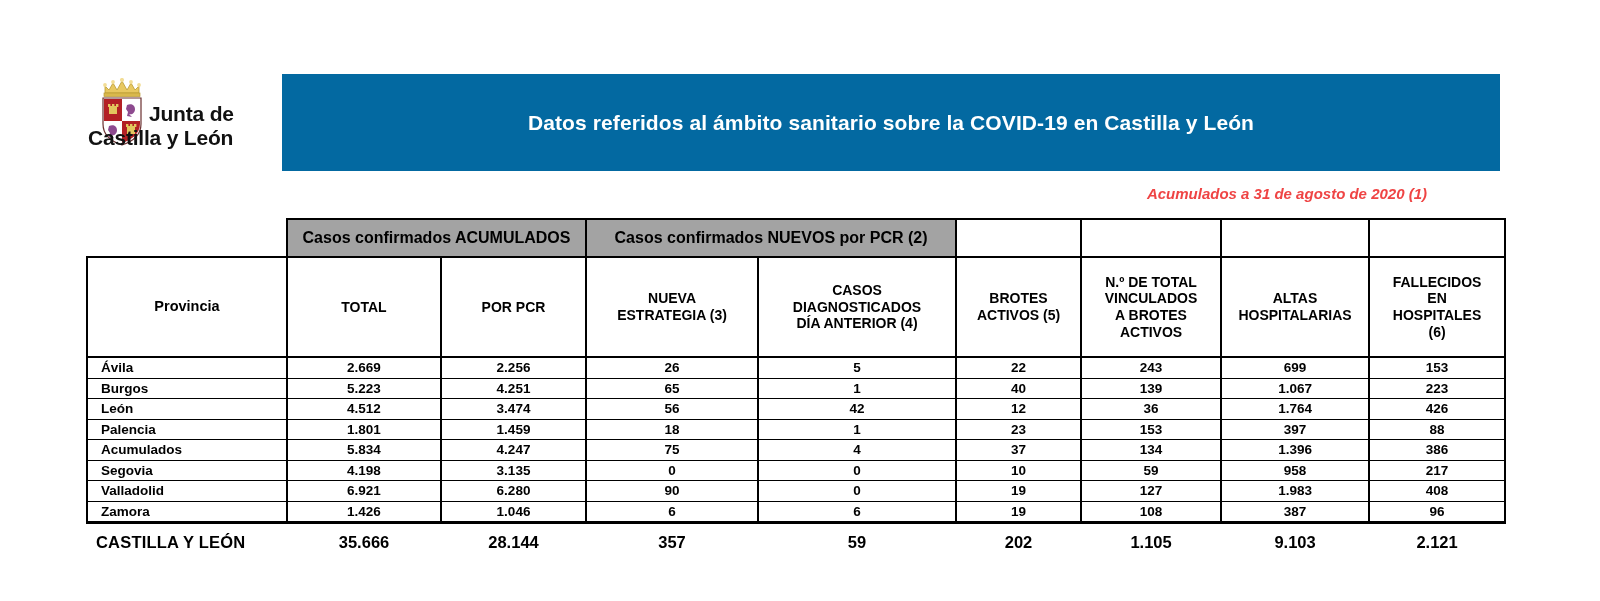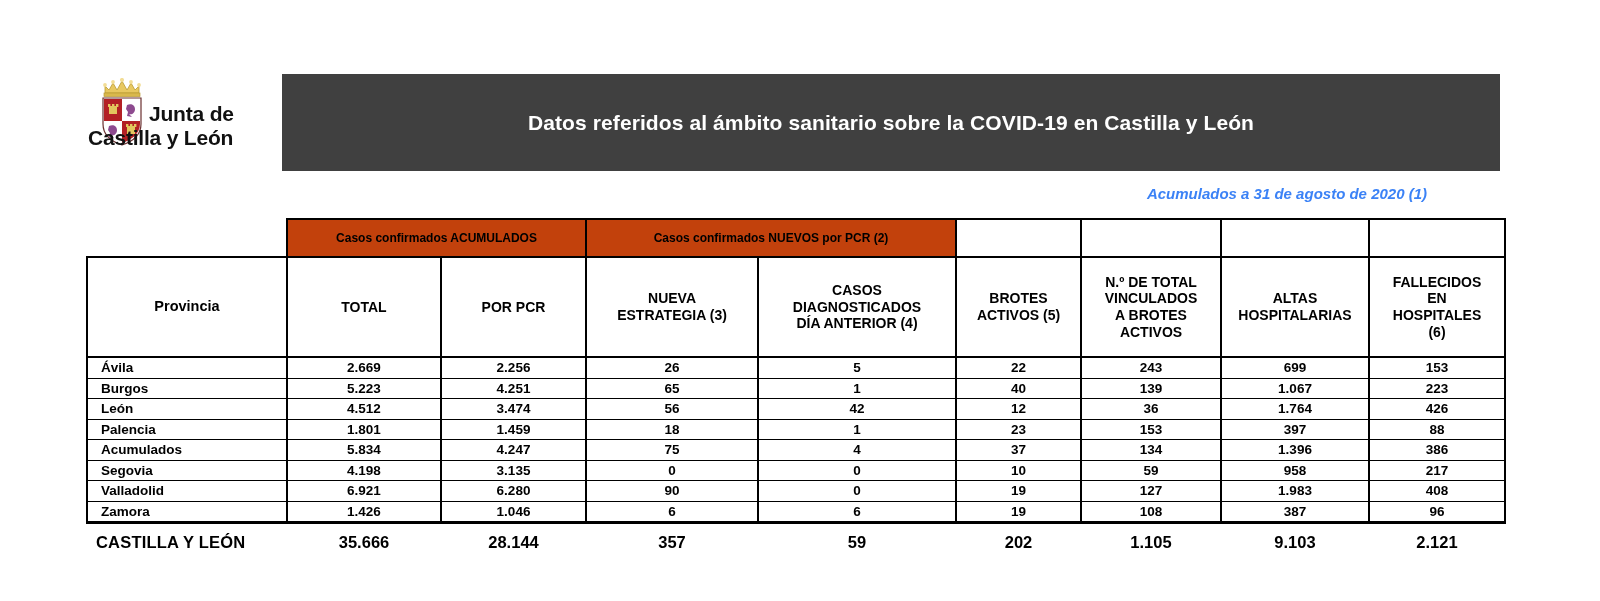--- a/index.html
+++ b/index.html
@@ -51,41 +51,41 @@
   }
   .logo-text .l1 { padding-left: 61px; display: block; }
   .logo-text .l2 { display: block; }
 
   .banner {
     position: absolute;
     left: 282px;
     top: 74px;
     width: 1218px;
     height: 97px;
-    background: #404040;
+    background: #0369a1;
     display: flex;
     align-items: center;
     justify-content: center;
   }
   .banner-title {
     color: #ffffff;
     font-size: 21px;
     font-weight: bold;
     letter-spacing: 0.1px;
     text-align: center;
   }
 
   .subtitle {
     position: absolute;
     right: 101px;
     top: 185px;
     font-size: 15px;
     font-style: italic;
     font-weight: bold;
-    color: #3b82f6;
+    color: #ef4444;
   }
 
   
   .table-wrap {
     position: absolute;
     left: 86px;
     top: 218px;
     width: 1418px;
   }
   table.data {
@@ -102,24 +102,24 @@
     font-weight: bold;
   }
 
   
   .grp-blank { border: none; height: 36px; }
   .grp-cell {
     border-left: 2px solid #000;
     border-right: 2px solid #000;
     border-top: 2px solid #000;
     border-bottom: 2px solid #000;
-    font-size: 12px;
+    font-size: 16px;
     font-weight: bold;
     height: 36px;
-    background: #c2410c;
+    background: #a3a3a3;
   }
   .grp-side {
     border: none;
   }
   .grp-side-top {
     border-top: 2px solid #000;
     border-left: 2px solid #000;
     border-right: 2px solid #000;
   }
 

